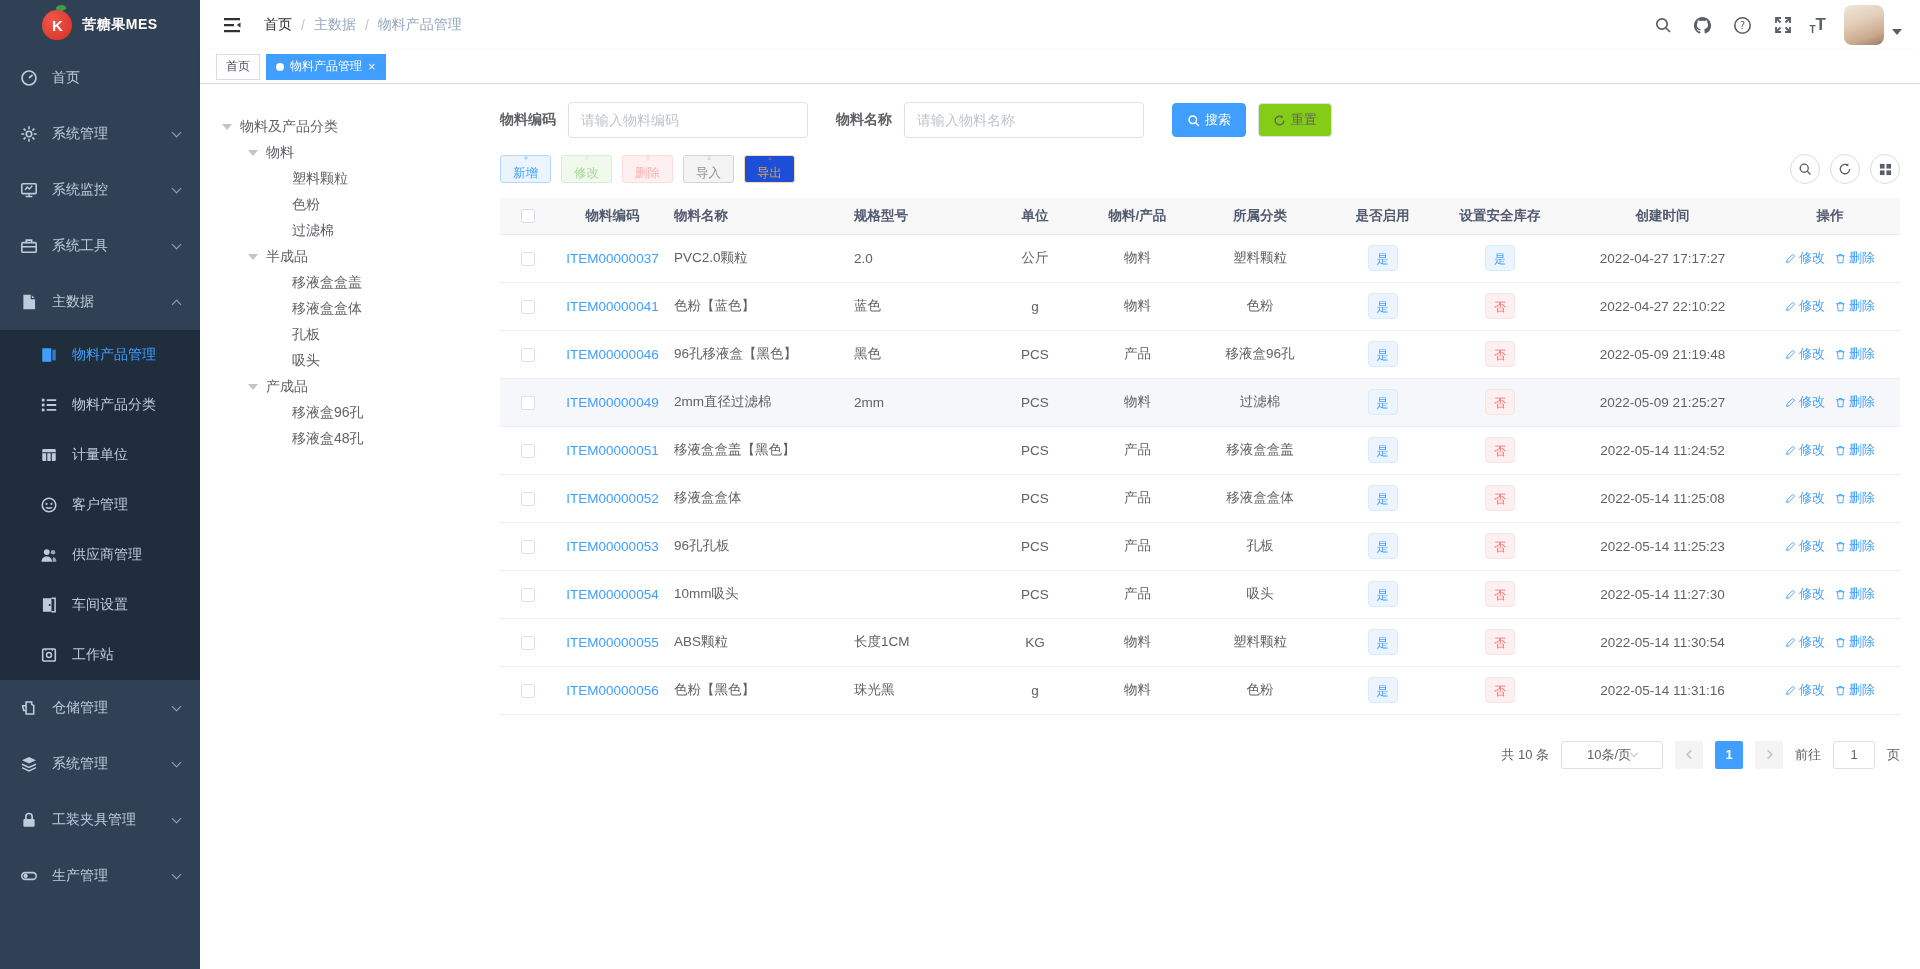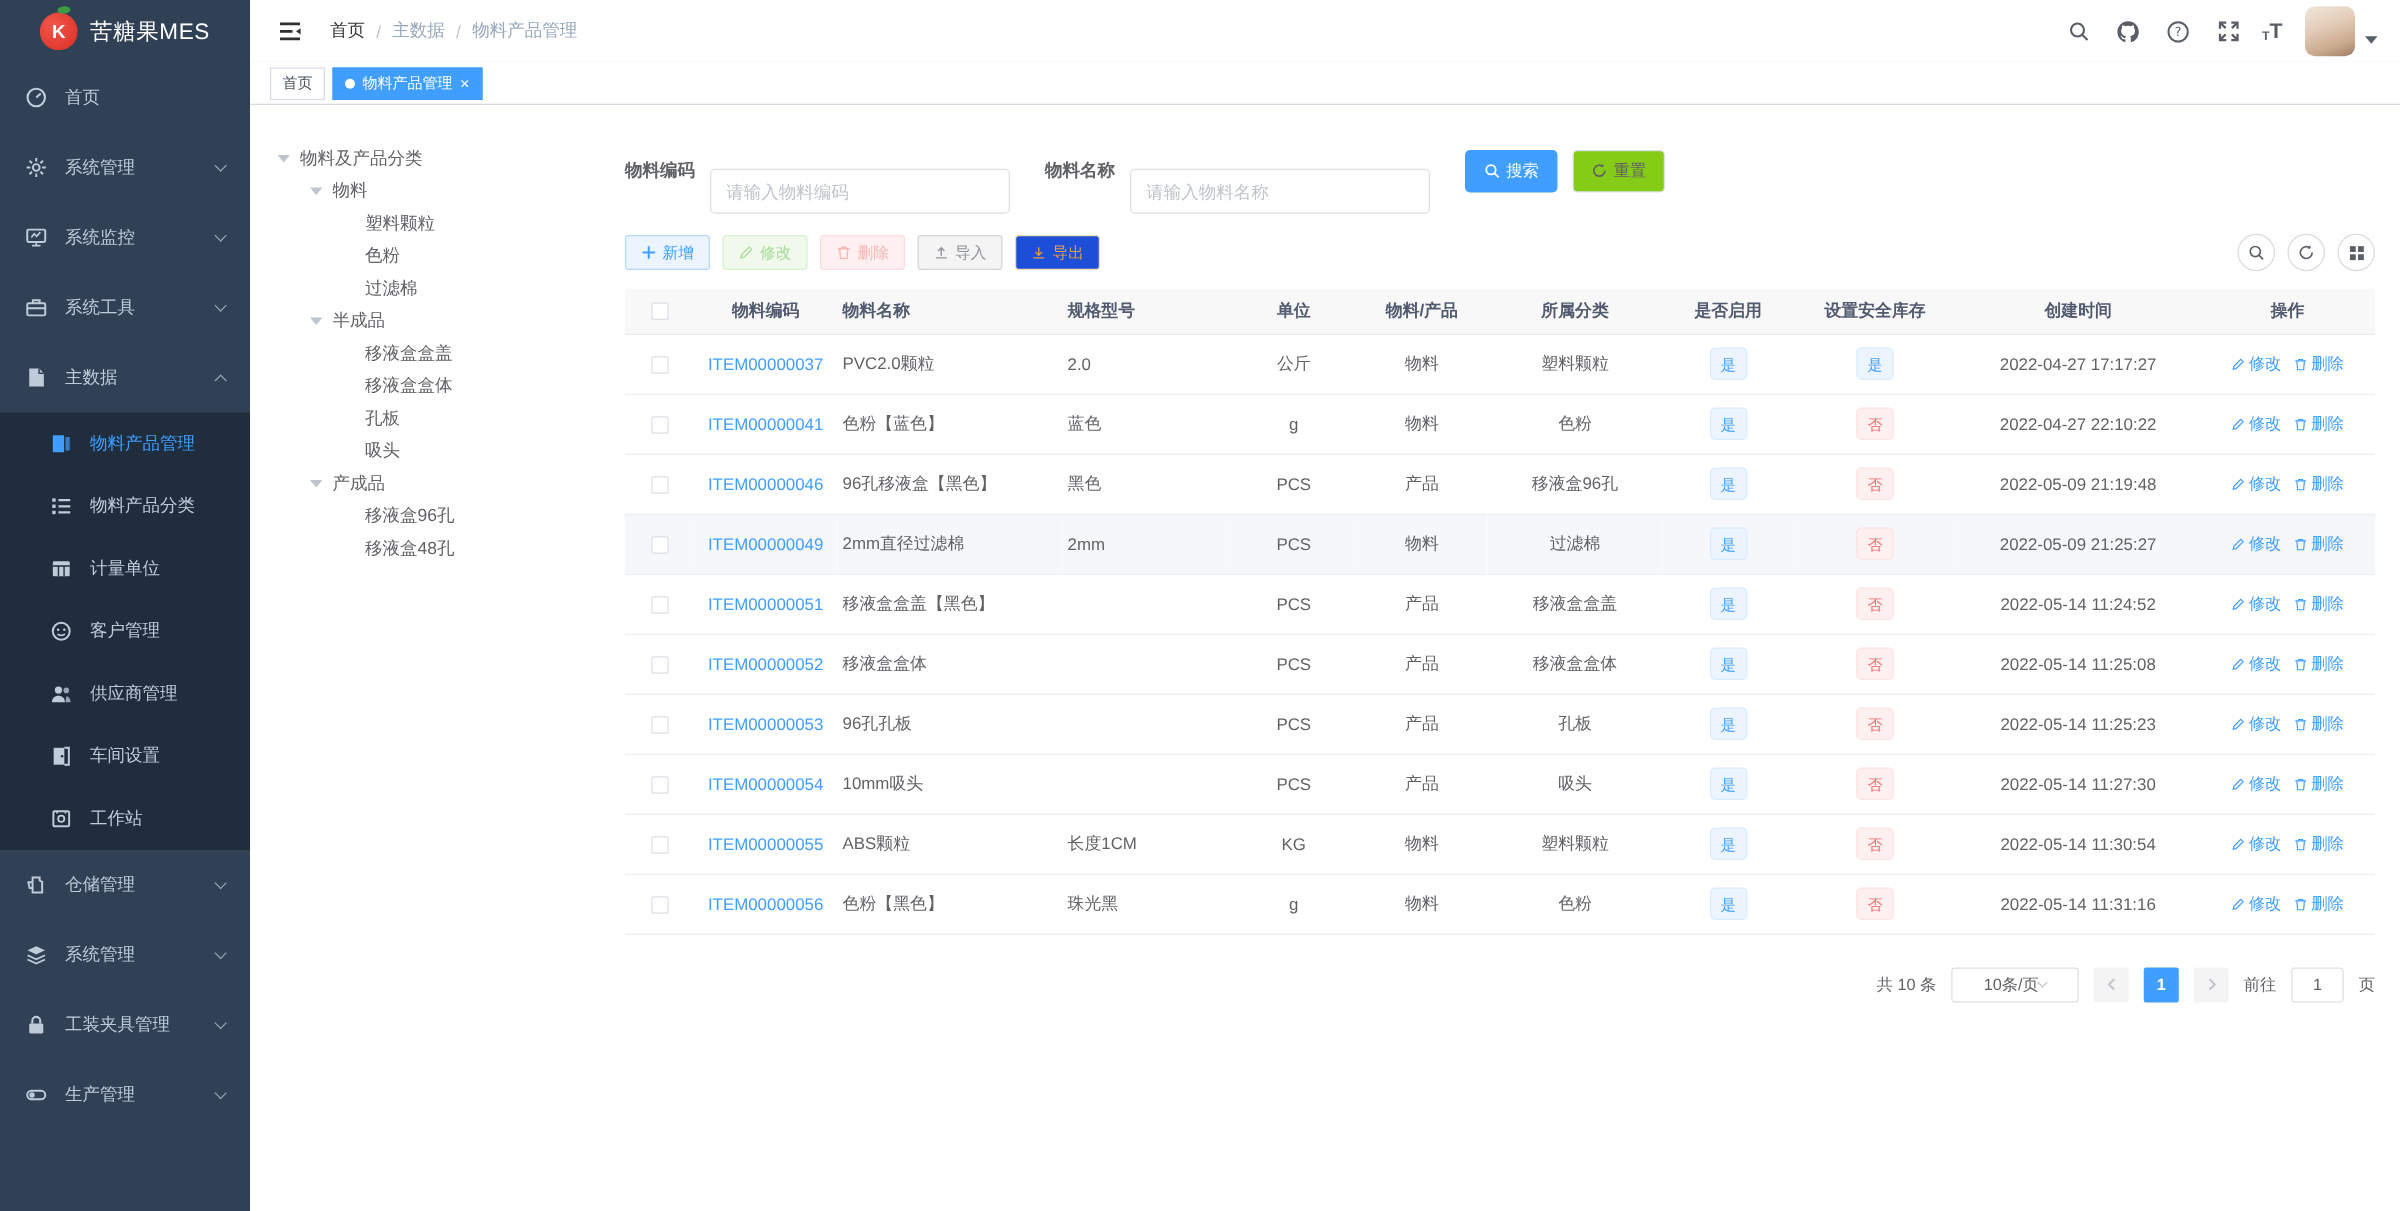--- a/index.html
+++ b/index.html
@@ -5,21 +5,21 @@
   * { box-sizing: border-box; margin: 0; padding: 0; }
   html,body { width:1920px; height:969px; overflow:hidden; background:#fff;
     font-family:"Liberation Sans","DejaVu Sans",sans-serif; font-size:14px; color:#606266; }
   .app { display:flex; width:1920px; height:969px; }
 
   
   .sidebar { width:200px; flex-shrink:0; background:#304156; overflow:hidden; }
   .logo-row { height:50px; display:flex; align-items:center; justify-content:center; gap:10px; }
   .logo-badge { width:30px; height:30px; background:radial-gradient(circle at 35% 35%, #f0564a, #d92f23); border-radius:50% 50% 48% 48%; position:relative; display:flex; align-items:center; justify-content:center; color:#fff; font-weight:bold; font-size:15px; }
   .logo-badge::before { content:""; position:absolute; top:-5px; left:14px; width:10px; height:6px; background:#3f9d44; border-radius:60% 100% 40% 100%; transform:rotate(-20deg); }
-  .logo-title { color:#fff; font-weight:normal; font-size:18px; letter-spacing:.5px; }
+  .logo-title { color:#fff; font-weight:bold; font-size:14px; letter-spacing:.5px; }
   .menu-item { height:56px; display:flex; align-items:center; padding:0 20px; color:#bfcbd9; font-size:14px; cursor:pointer; }
   .menu-item .mi { width:18px; height:18px; margin-right:14px; flex-shrink:0; color:#bfcbd9; }
   .submenu { background:#1f2d3d; }
   .submenu .menu-item { height:50px; padding-left:40px; }
   .menu-item.active, .menu-item.active .mi { color:#409eff; }
   .chev { width:7px; height:7px; border-right:1.5px solid #9aa6b5; border-bottom:1.5px solid #9aa6b5; margin-left:auto; margin-top:-3px; transform:rotate(45deg); }
   .chev.up { transform:rotate(-135deg); margin-top:4px; }
   svg { display:block; }
 
   
@@ -55,28 +55,28 @@
   .tree { margin-top:12px; }
   .tree-node { height:26px; display:flex; align-items:center; font-size:14px; color:#606266; cursor:pointer; }
   .tree-node .caret { width:0; height:0; border-left:5px solid transparent; border-right:5px solid transparent; border-top:6px solid #c0c4cc; margin-right:8px; flex-shrink:0; }
   .tree-node .caret.hidden { visibility:hidden; }
   .lvl0 { padding-left:2px; } .lvl1 { padding-left:28px; } .lvl2 { padding-left:54px; }
 
   
   .right-col { flex:1; min-width:0; }
   .search-row { display:flex; align-items:center; margin-bottom:16px; }
   .fld-label { font-weight:bold; color:#606266; margin-right:12px; white-space:nowrap; }
-  .fld-input { width:240px; height:36px; border:1px solid #dcdfe6; border-radius:4px; padding:0 12px; font-size:14px; color:#606266; outline:none; margin-right:28px; font-family:inherit;margin-top:33px; }
+  .fld-input { width:240px; height:36px; border:1px solid #dcdfe6; border-radius:4px; padding:0 12px; font-size:14px; color:#606266; outline:none; margin-right:28px; font-family:inherit; }
   .fld-input::placeholder { color:#c0c4cc; }
   .btn { display:inline-flex; align-items:center; justify-content:center; gap:5px; height:34px; padding:0 14px; border-radius:4px; font-size:13px; cursor:pointer; border:1px solid #dcdfe6; background:#84cc16; color:#606266; white-space:nowrap; }
   .btn-primary { background:#409eff; border-color:#409eff; color:#fff; }
   .btn + .btn { margin-left:12px; }
 
   .toolbar-row { display:flex; align-items:center; margin-bottom:14px; }
-  .tbtn { display:inline-flex; align-items:center; gap:5px; height:28px; padding:0 12px; border-radius:3px; font-size:12.5px; cursor:pointer; border:1px solid; margin-right:10px; }
+  .tbtn { display:inline-flex; align-items:center; gap:5px; height:28px; padding:0 12px; border-radius:3px; font-size:12.5px; cursor:pointer; border:1px solid; margin-right:10px;flex-direction:column; }
   .tbtn-add    { color:#409eff; background:#ecf5ff; border-color:#b3d8ff; }
   .tbtn-edit   { color:#a6d999; background:#f0f9eb; border-color:#d8efcd; }
   .tbtn-del    { color:#f8b3b3; background:#fef0f0; border-color:#fcdcdc; }
   .tbtn-import { color:#909399; background:#f4f4f5; border-color:#d3d4d6;font-family:Liberation Mono, monospace; }
   .tbtn-export { color:#e6a23c; background:#1d4ed8; border-color:#f5dab1; }
   .tool-right { margin-left:auto; display:flex; gap:10px; }
   .circle-btn { width:30px; height:30px; border-radius:50%; border:1px solid #d9dce1; display:flex; align-items:center; justify-content:center; color:#5a5e66; background:#fff; cursor:pointer; }
 
   
   table { width:100%; border-collapse:collapse; table-layout:fixed; font-size:13.5px; }

